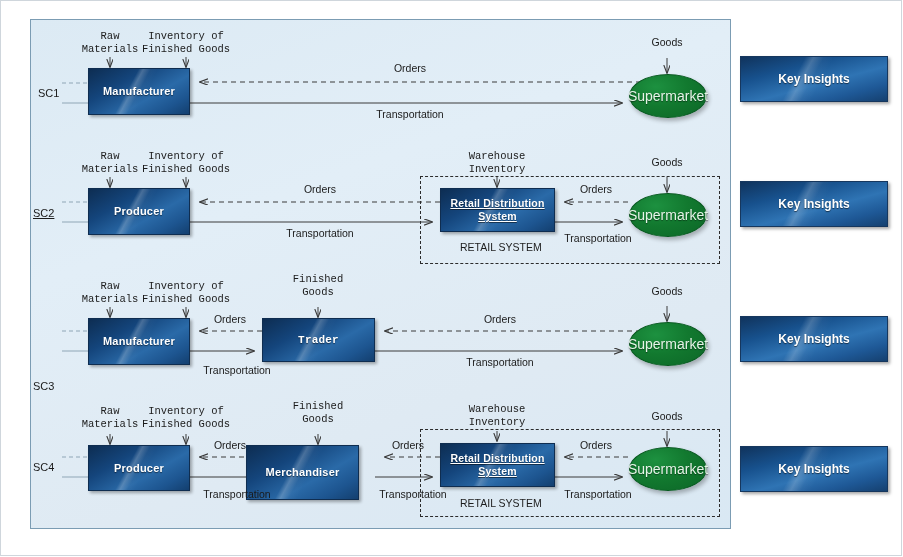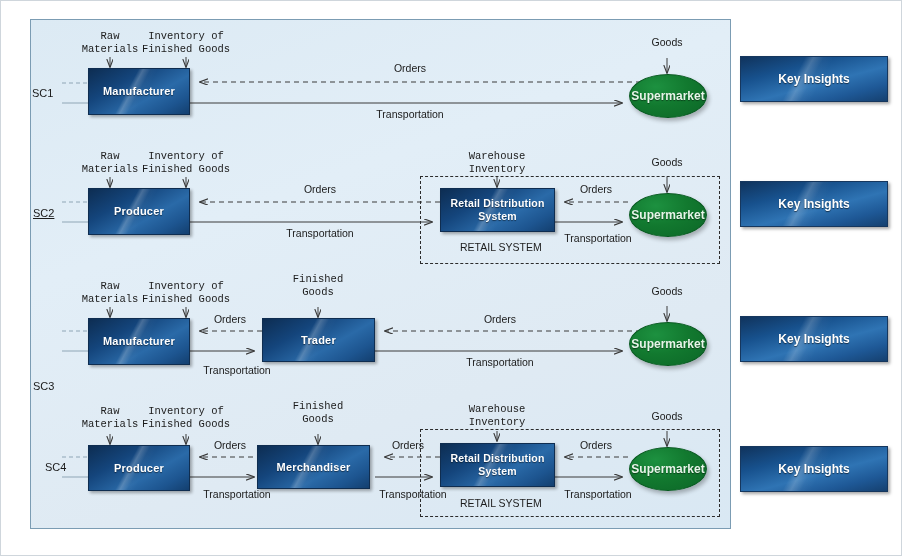--- a/index.html
+++ b/index.html
@@ -27,31 +27,31 @@
     border:1px solid #0f2d50;
     background:
       linear-gradient(118deg,rgba(255,255,255,0.00) 40%,rgba(255,255,255,0.22) 44%,rgba(255,255,255,0.03) 50%,rgba(255,255,255,0) 56%),
       linear-gradient(150deg,#0d2d52 0%,#14457c 32%,#2a6aa8 62%,#1d5590 82%,#133f6f 100%);
     box-shadow:2px 2px 3px rgba(0,0,0,0.32);
     display:flex;align-items:center;justify-content:center;text-align:center;
     color:#ffffff;font-weight:bold;font-size:11px;line-height:13px;
     letter-spacing:0.2px;
     text-shadow:0 1px 1px rgba(0,0,0,0.5);
   }
-  .pbox.two-line{font-size:10.5px;}
+  .pbox.two-line{font-size:10.5px;text-decoration:underline;}
 
   
   .smkt{
     position:absolute;width:76px;height:42px;border-radius:50%;
     background:
       radial-gradient(ellipse at 34% 28%,#1d9140 0%,#12792f 45%,#0c6627 100%);
     border:1px solid #0a5a22;
     box-shadow:2px 3px 4px rgba(0,0,0,0.28);
     display:flex;align-items:center;justify-content:center;
-    color:#e6f5e8;font-size:12px;font-weight:bold;
+    color:#e6f5e8;font-size:14px;font-weight:normal;
     text-shadow:0 1px 1px rgba(0,0,0,0.45);
   }
 
   
   .retail-sys{
     position:absolute;border:1px dashed #2b2b2b;box-sizing:border-box;background:transparent;
   }
   .retail-sys-label{
     position:absolute;font-size:10.5px;color:#1c1c1c;white-space:nowrap;
   }
@@ -150,21 +150,21 @@
   <path d="M190,477 L254,477" marker-end="url(#ah)"></path>
 
   <path d="M440,457 L385,457" stroke-dasharray="5,4" marker-end="url(#ahd)"></path>
   <path d="M375,477 L432,477" marker-end="url(#ah)"></path>
 
   <path d="M628,457 L565,457" stroke-dasharray="5,4" marker-end="url(#ahd)"></path>
   <path d="M555,477 L622,477" marker-end="url(#ah)"></path>
   </g>
 </svg>
 
-<div class="sclabel" style="left:32px;top:87px;">SC1</div>
+<div class="sclabel" style="left:38px;top:87px;">SC1</div>
 <div class="cap c2" style="left:80px;top:30px;width:60px;">
   <span>Raw</span><br>
   <span>Materials</span>
 </div>
 <div class="cap c2" style="left:134px;top:30px;width:104px;">
   <span>Inventory of</span><br>
   <span>Finished Goods</span>
 </div>
 <div class="cap" style="left:637px;top:36px;width:60px;">Goods</div>
 <div class="pbox" style="left:88px;top:68px;width:102px;height:47px;">Manufacturer</div>
@@ -208,29 +208,29 @@
   <span>Inventory of</span><br>
   <span>Finished Goods</span>
 </div>
 <div class="cap c2" style="left:288px;top:273px;width:60px;">
   <span>Finished</span><br>
   <span>Goods</span>
 </div>
 <div class="cap" style="left:637px;top:285px;width:60px;">Goods</div>
 
 <div class="pbox" style="left:88px;top:318px;width:102px;height:47px;">Manufacturer</div>
-<div class="pbox" style="left:262px;top:318px;width:113px;height:44px;">Trader</div>
+<div class="pbox" style="left:262px;top:318px;width:113px;height:44px;font-family:Liberation Mono, monospace;">Trader</div>
 <div class="smkt" style="left:629px;top:322px;">Supermarket</div>
 
 <div class="cap" style="left:200px;top:313px;width:60px;">Orders</div>
 <div class="cap" style="left:172px;top:364px;width:130px;">Transportation</div>
 <div class="cap" style="left:470px;top:313px;width:60px;">Orders</div>
 <div class="cap" style="left:435px;top:356px;width:130px;">Transportation</div>
 
-<div class="sclabel" style="left:33px;top:461px;margin-left:12px;">SC4</div>
+<div class="sclabel" style="left:33px;top:461px;">SC4</div>
 <div class="cap c2" style="left:80px;top:405px;width:60px;">
   <span>Raw</span><br>
   <span>Materials</span>
 </div>
 <div class="cap c2" style="left:134px;top:405px;width:104px;">
   <span>Inventory of</span><br>
   <span>Finished Goods</span>
 </div>
 <div class="cap c2" style="left:288px;top:400px;width:60px;">
   <span>Finished</span><br>
@@ -239,21 +239,21 @@
 <div class="cap c2" style="left:452px;top:403px;width:90px;">
   <span>Warehouse</span><br>
   <span>Inventory</span>
 </div>
 <div class="cap" style="left:637px;top:410px;width:60px;">Goods</div>
 
 <div class="retail-sys" style="left:420px;top:429px;width:300px;height:88px;"></div>
 <div class="retail-sys-label" style="left:460px;top:497px;">RETAIL SYSTEM</div>
 
 <div class="pbox" style="left:88px;top:445px;width:102px;height:46px;">Producer</div>
-<div class="pbox" style="left:257px;top:445px;width:113px;height:44px;">Merchandiser</div>
+<div class="pbox" style="left:246px;top:445px;width:113px;height:55px;">Merchandiser</div>
 <div class="pbox two-line" style="left:440px;top:443px;width:115px;height:44px;">Retail Distribution System</div>
 <div class="smkt" style="left:629px;top:447px;">Supermarket</div>
 
 <div class="cap" style="left:200px;top:439px;width:60px;">Orders</div>
 <div class="cap" style="left:172px;top:488px;width:130px;">Transportation</div>
 <div class="cap" style="left:378px;top:439px;width:60px;">Orders</div>
 <div class="cap" style="left:348px;top:488px;width:130px;">Transportation</div>
 <div class="cap" style="left:566px;top:439px;width:60px;">Orders</div>
 <div class="cap" style="left:533px;top:488px;width:130px;">Transportation</div>
 

